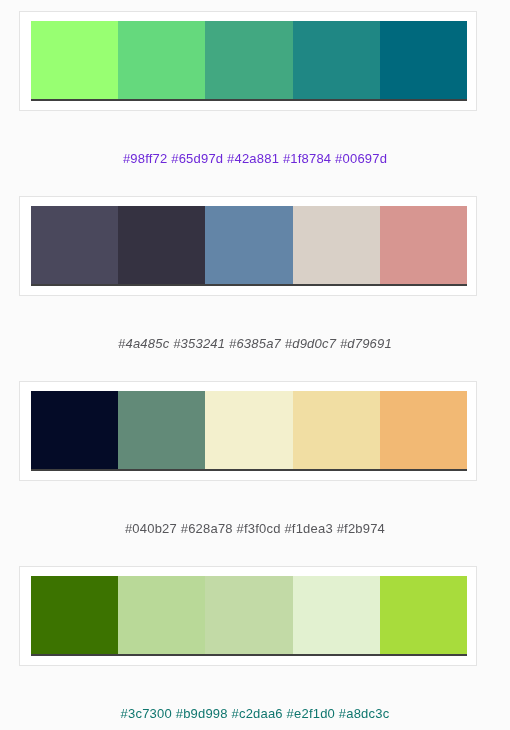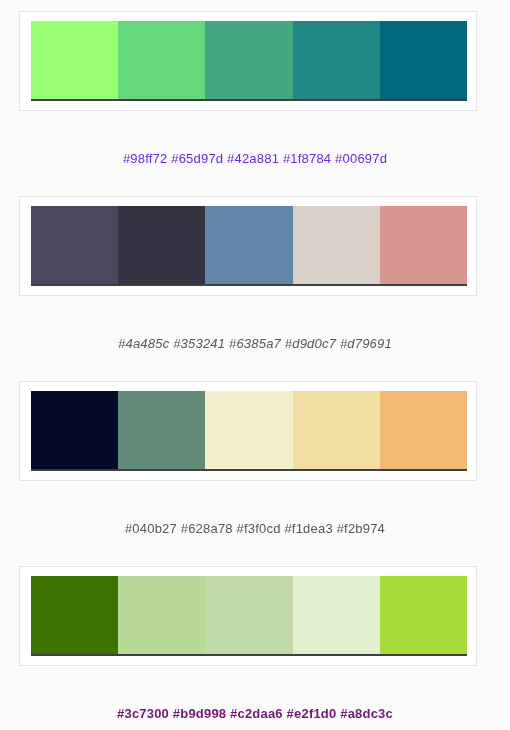--- a/index.html
+++ b/index.html
@@ -101,16 +101,16 @@
   <div class="palette-block">
     <div class="palette-card" style="background: rgb(255, 255, 255); border-color: rgb(228, 228, 228);">
       <div class="swatch-row">
         <div class="swatch" style="background-color: rgb(60, 115, 0);"></div>
         <div class="swatch" style="background-color: rgb(185, 217, 152);"></div>
         <div class="swatch" style="background-color: rgb(194, 218, 166);"></div>
         <div class="swatch" style="background-color: rgb(226, 241, 208);"></div>
         <div class="swatch" style="background-color: rgb(168, 220, 60);"></div>
       </div>
     </div>
-    <div class="palette-label" style="color: #701a75; font-weight: bold;">#3c7300 #b9d998 #c2daa6 #e2f1d0 #a8dc3c</div>
+    <div class="palette-label" style="color: #0f766e;">#3c7300 #b9d998 #c2daa6 #e2f1d0 #a8dc3c</div>
   </div>
 
 </div>
 
 </body></html>

